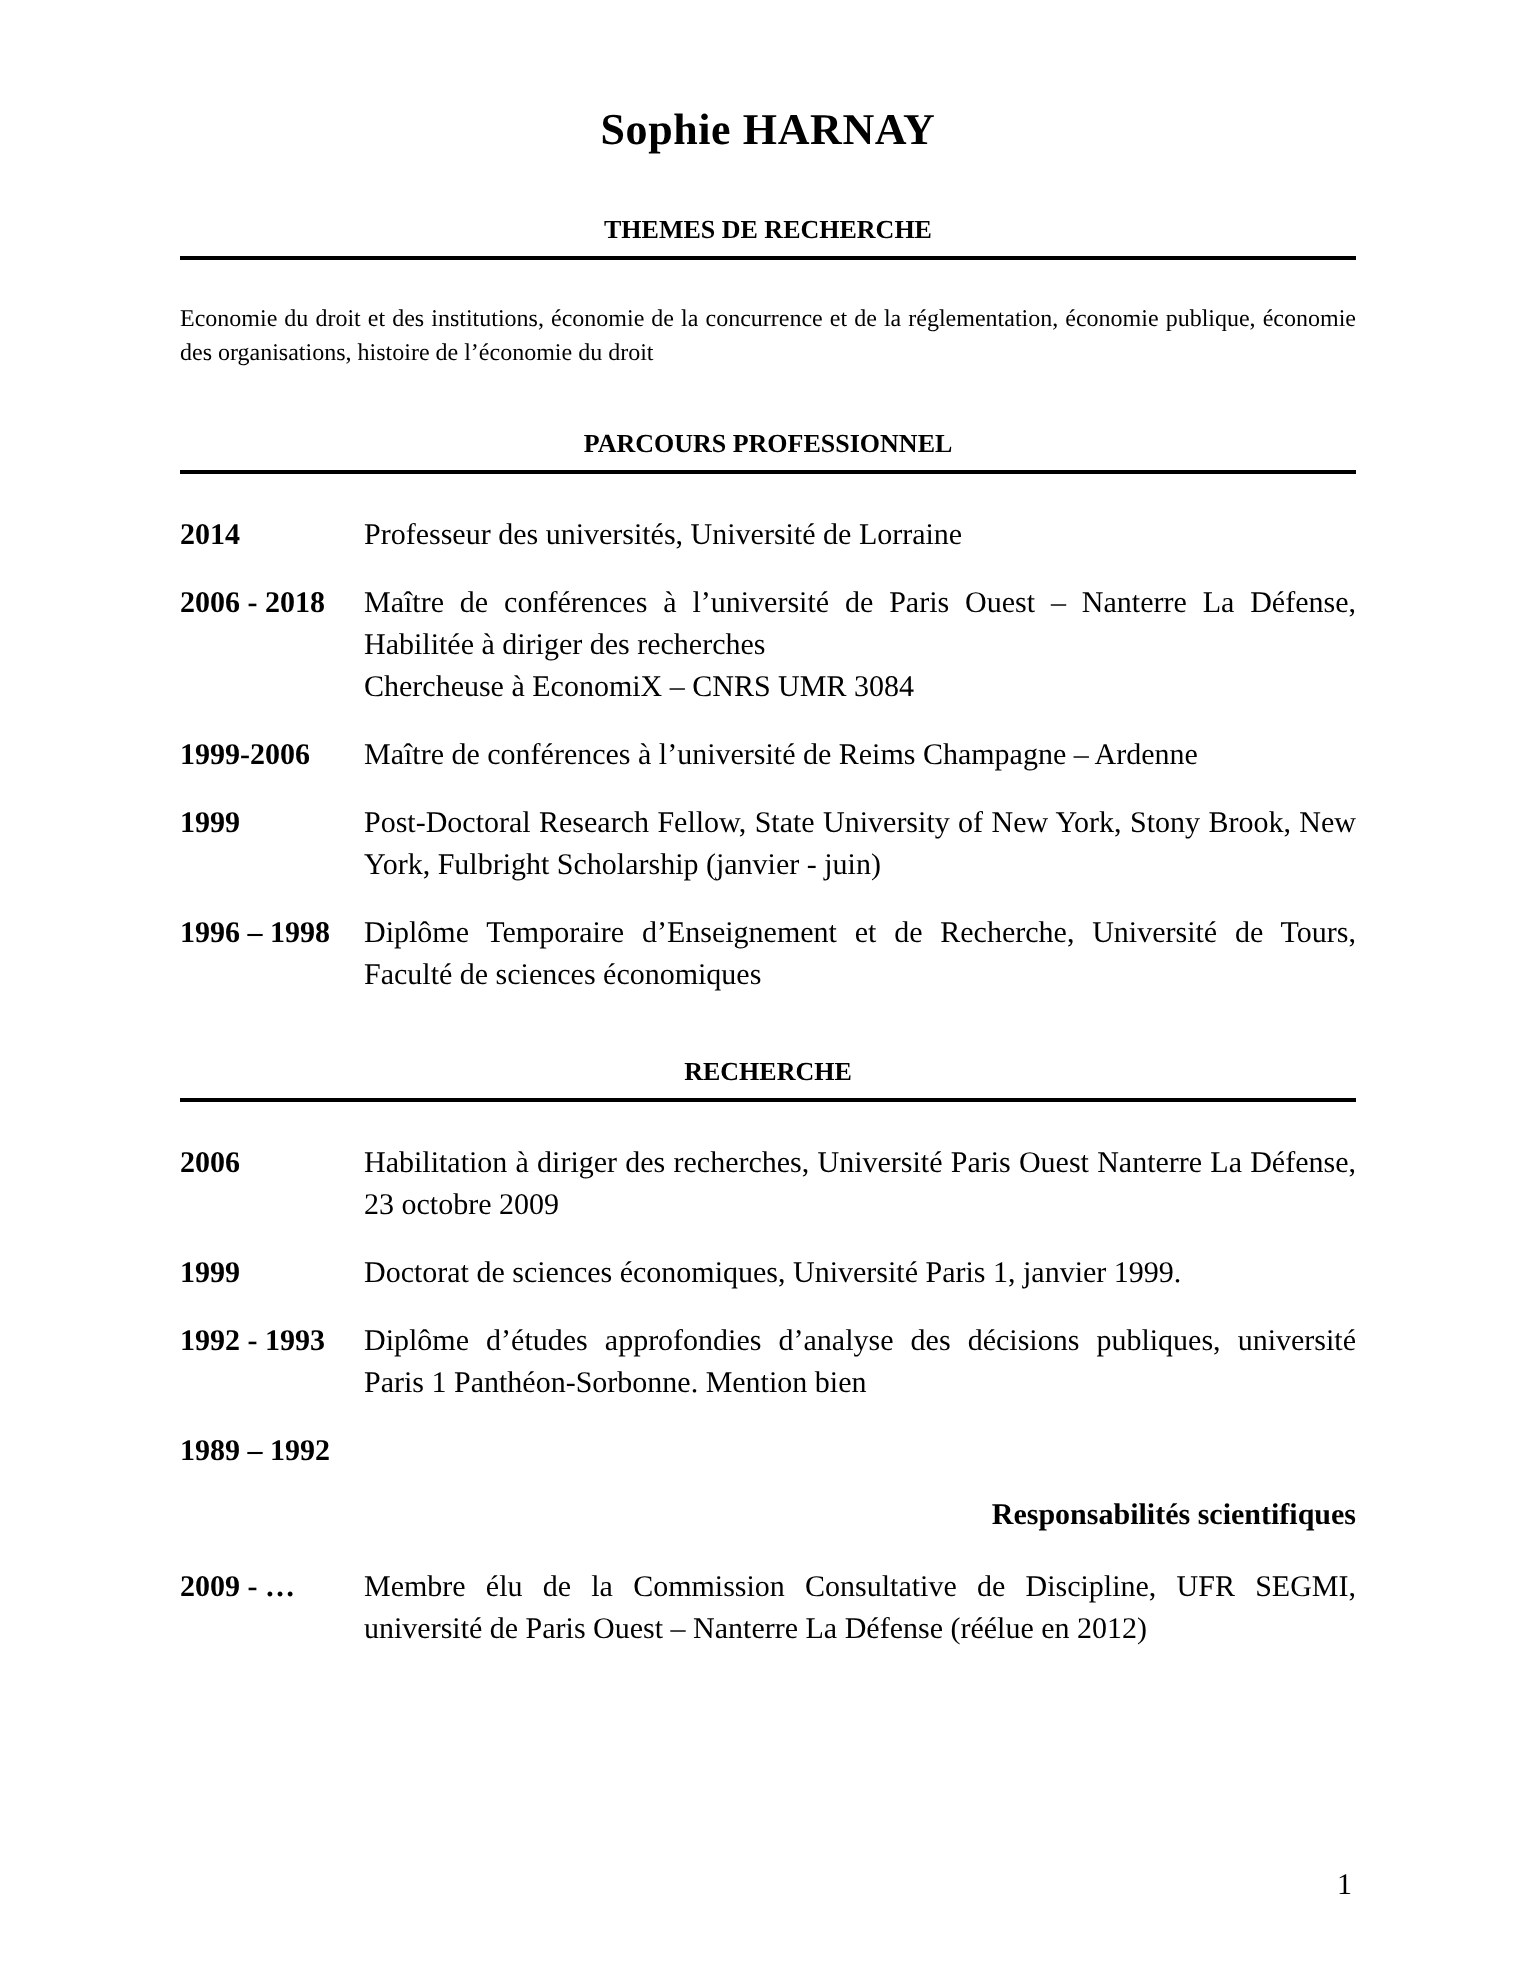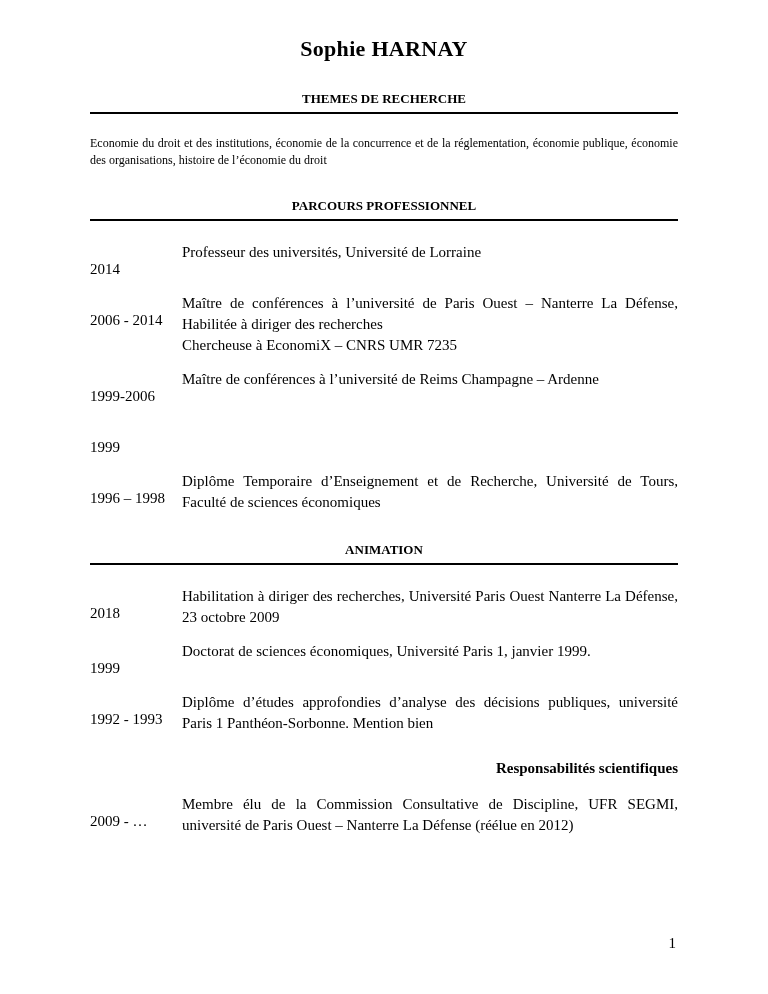--- a/index.html
+++ b/index.html
@@ -8,21 +8,21 @@
     width: 768px;
     height: 994px;
     position: relative;
     font-family: "Liberation Serif", "DejaVu Serif", serif;
     color: #000;
     overflow: hidden;
   }
   .page {
     position: absolute;
     inset: 0;
-    padding: 36px 90px 0 90px;
+    padding: 52px 90px 0 90px;
   }
   .doc-title {
     text-align: center;
     font-size: 22px;
     font-weight: bold;
     letter-spacing: 0.3px;
     margin-bottom: 10px;
   }
   .section-heading {
     text-align: center;
@@ -40,22 +40,21 @@
   }
   .entry {
     display: flex;
     font-size: 15px;
     line-height: 1.4;
     margin-bottom: 13px;
   }
   .entry .year {
     flex: 0 0 92px;
     width: 92px;
-    font-weight: normal;
-    margin-top: 17px;
+    font-weight: bold;
   }
   .entry .desc {
     flex: 1;
     text-align: justify;
   }
   .subheading {
     font-size: 15px;
     font-weight: bold;
     margin-bottom: 17px;
     text-align: right;
@@ -83,71 +82,75 @@
     <h2 class="section-heading">PARCOURS PROFESSIONNEL</h2>
 
     <div class="entry">
       <div class="year">2014</div>
       <div class="desc">
         <div class="line">Professeur des universités, Université de Lorraine</div>
       </div>
     </div>
 
     <div class="entry">
-      <div class="year">2006 - 2014</div>
+      <div class="year">2006 - 2018</div>
       <div class="desc">
         <div class="line">Maître de conférences à l’université de Paris Ouest – Nanterre La Défense, Habilitée à diriger des recherches</div>
-        <div class="line">Chercheuse à EconomiX – CNRS UMR 7235</div>
+        <div class="line">Chercheuse à EconomiX – CNRS UMR 3084</div>
       </div>
     </div>
 
     <div class="entry">
       <div class="year">1999-2006</div>
       <div class="desc">
         <div class="line">Maître de conférences à l’université de Reims Champagne – Ardenne</div>
       </div>
     </div>
 
     <div class="entry">
       <div class="year">1999</div>
+      <div class="desc">
+        <div class="line">Post-Doctoral Research Fellow, State University of New York, Stony Brook, New York, Fulbright Scholarship (janvier - juin)</div>
+      </div>
     </div>
 
     <div class="entry">
       <div class="year">1996 – 1998</div>
       <div class="desc">
         <div class="line">Diplôme Temporaire d’Enseignement et de Recherche, Université de Tours, Faculté de sciences économiques</div>
       </div>
     </div>
   </section>
 
   <section>
-    <h2 class="section-heading">ANIMATION</h2>
+    <h2 class="section-heading">RECHERCHE</h2>
 
     <div class="entry">
-      <div class="year">2018</div>
+      <div class="year">2006</div>
       <div class="desc">
         <div class="line">Habilitation à diriger des recherches, Université Paris Ouest Nanterre La Défense, 23 octobre 2009</div>
       </div>
     </div>
 
     <div class="entry">
       <div class="year">1999</div>
       <div class="desc">
         <div class="line">Doctorat de sciences économiques, Université Paris 1, janvier 1999.</div>
       </div>
     </div>
 
     <div class="entry">
       <div class="year">1992 - 1993</div>
       <div class="desc">
         <div class="line">Diplôme d’études approfondies d’analyse des décisions publiques, université Paris 1 Panthéon-Sorbonne. Mention bien</div>
       </div>
     </div>
 
     <div class="entry">
+      <div class="year">1989 – 1992</div>
     </div>
   </section>
 
   <section>
 
     <div class="subheading">Responsabilités scientifiques</div>
 
     <div class="entry">
       <div class="year">2009 - …</div>
       <div class="desc">

